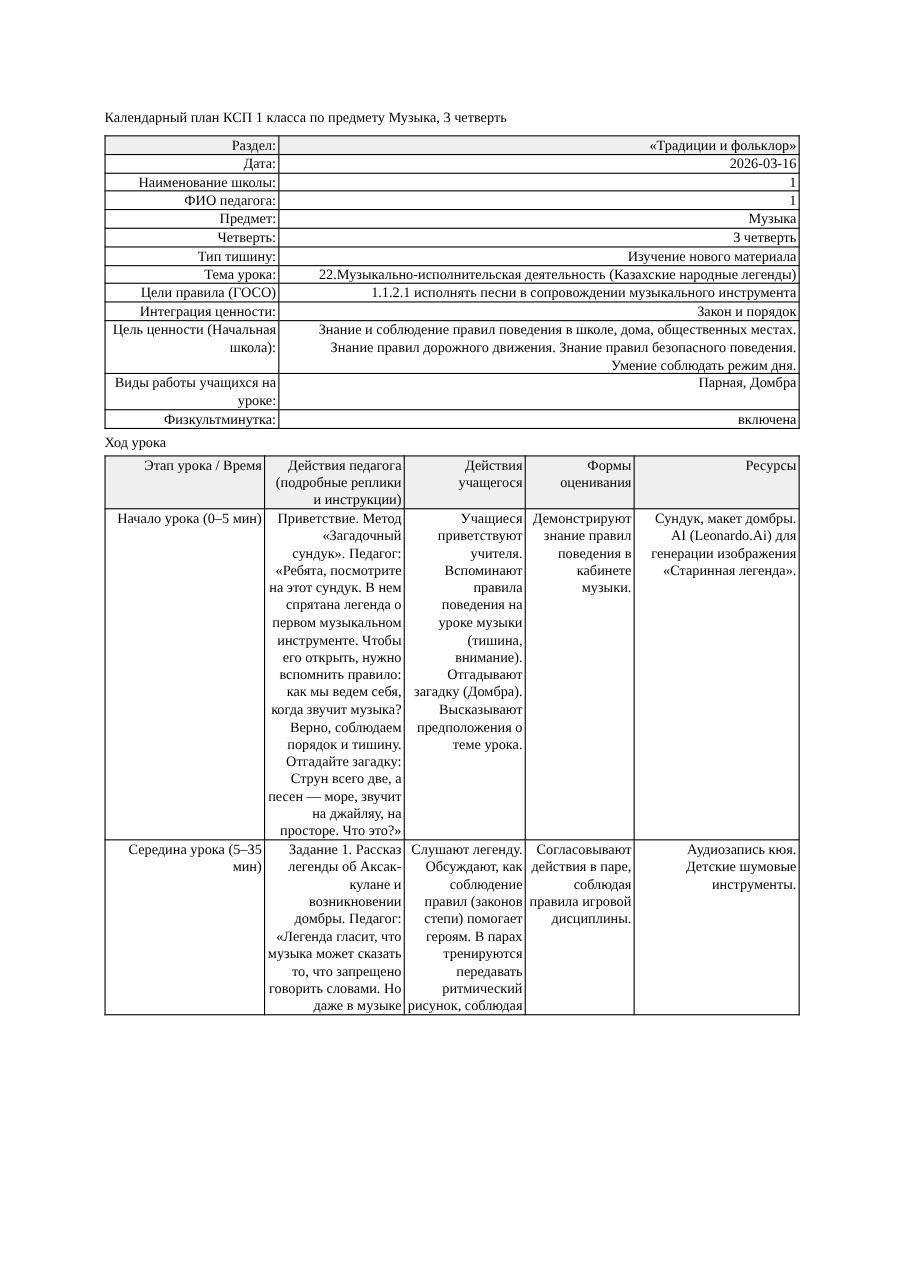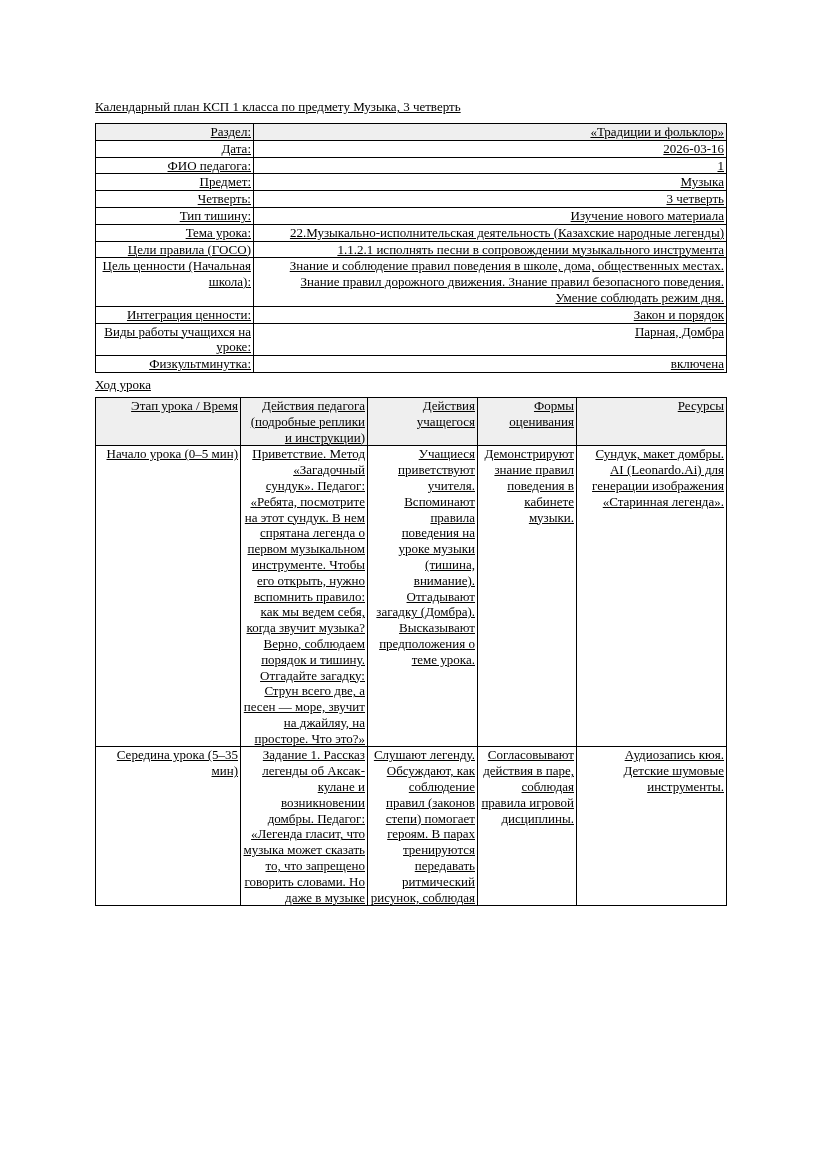--- a/index.html
+++ b/index.html
@@ -13,21 +13,20 @@
     position: relative;
     overflow: hidden;
     font-family: "Liberation Serif", serif;
     color: #000000;
   }
   .page {
     position: absolute;
     left: 95px;
     top: 99px;
     width: 631px;
-    text-decoration: underline;
   }
   .doc-title {
     font-size: 13px;
     line-height: 15px;
     margin: 0 0 9px 0;
     font-weight: normal;
   }
   table {
     border-collapse: collapse;
     table-layout: fixed;
@@ -67,20 +66,24 @@
     <tbody>
       <tr class="shaded">
         <td>Раздел:</td>
         <td>«Традиции и фольклор»</td>
       </tr>
       <tr>
         <td>Дата:</td>
         <td>2026-03-16</td>
       </tr>
       <tr>
+        <td>Наименование школы:</td>
+        <td>1</td>
+      </tr>
+      <tr>
         <td>ФИО педагога:</td>
         <td>1</td>
       </tr>
       <tr>
         <td>Предмет:</td>
         <td>Музыка</td>
       </tr>
       <tr>
         <td>Четверть:</td>
         <td>3 четверть</td>
@@ -91,26 +94,26 @@
       </tr>
       <tr>
         <td>Тема урока:</td>
         <td>22.Музыкально-исполнительская деятельность (Казахские народные легенды)</td>
       </tr>
       <tr>
         <td>Цели правила (ГОСО)</td>
         <td>1.1.2.1 исполнять песни в сопровождении музыкального инструмента</td>
       </tr>
       <tr>
+        <td>Интеграция ценности:</td>
+        <td>Закон и порядок</td>
+      </tr>
+      <tr>
         <td>Цель ценности (Начальная школа):</td>
         <td>Знание и соблюдение правил поведения в школе, дома, общественных местах. Знание правил дорожного движения. Знание правил безопасного поведения. Умение соблюдать режим дня.</td>
-      </tr>
-      <tr>
-        <td>Интеграция ценности:</td>
-        <td>Закон и порядок</td>
       </tr>
       <tr>
         <td>Виды работы учащихся на уроке:</td>
         <td>Парная, Домбра</td>
       </tr>
       <tr>
         <td>Физкультминутка:</td>
         <td>включена</td>
       </tr>
     </tbody>

